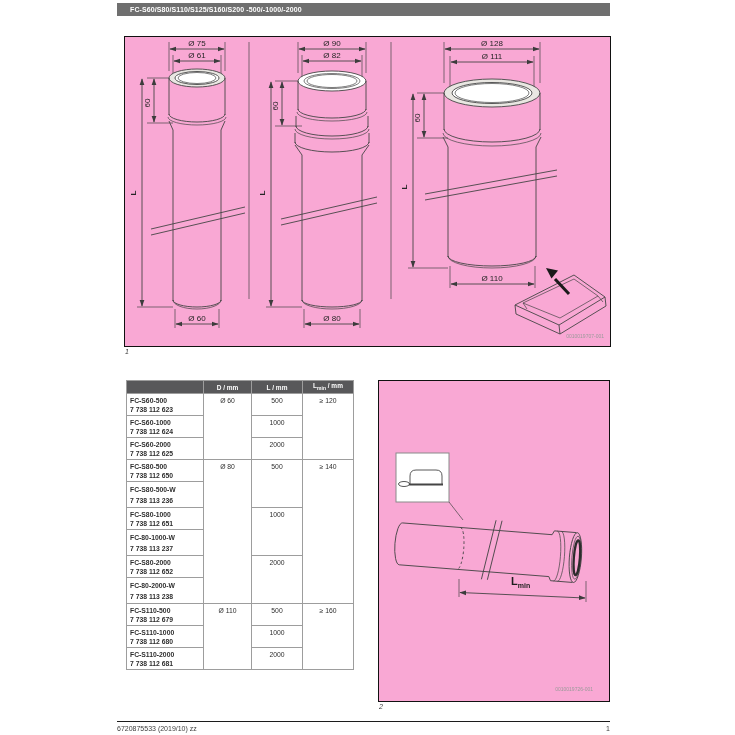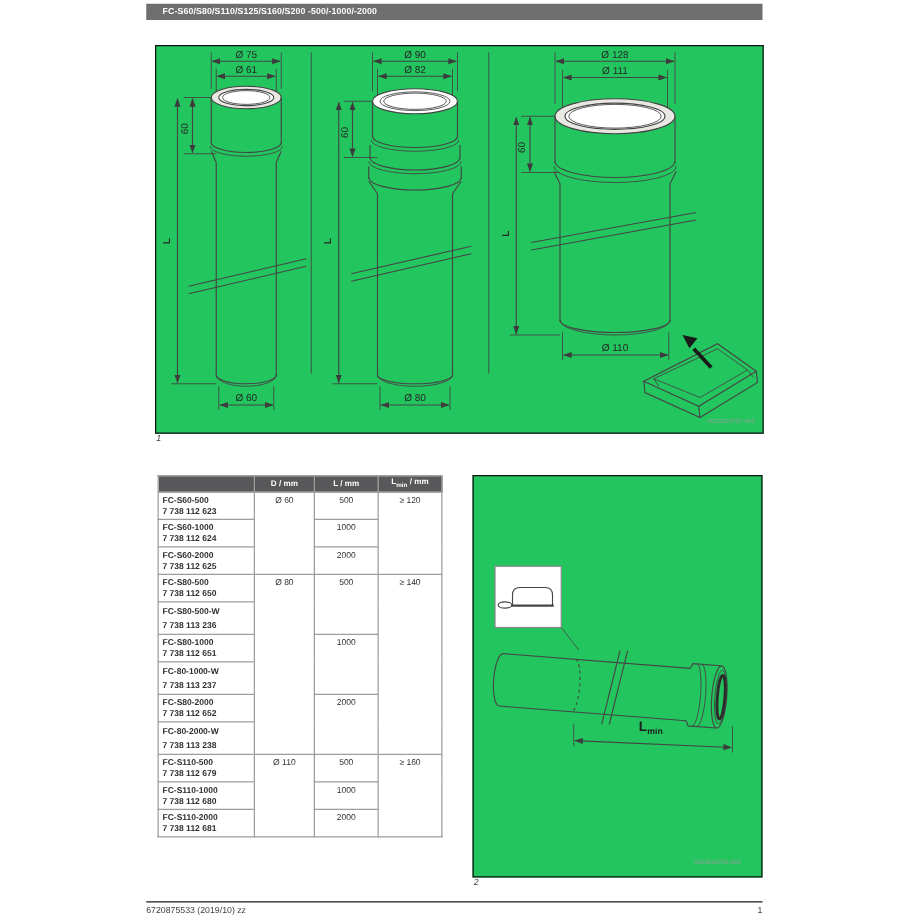--- a/index.html
+++ b/index.html
@@ -5,21 +5,21 @@
   html,body{margin:0;padding:0;}
   body{
     width:735px;height:735px;position:relative;background:#ffffff;
     font-family:"Liberation Sans", sans-serif;color:#2e2e2e;overflow:hidden;
   }
   .header-bar{
     position:absolute;left:117px;top:3px;width:493px;height:13px;
     background:#6f6f6f;color:#ffffff;font-size:7px;font-weight:bold;
     line-height:13px;padding-left:13px;box-sizing:border-box;letter-spacing:.1px;
   }
-  .figbox{position:absolute;background:#22c55e;border:1px solid #111;}
+  .figbox{position:absolute;background:#f9a8d4;border:1px solid #111;}
   .fig1{left:124px;top:36px;width:485px;height:309px;}
   .fig2{left:378px;top:380px;width:230px;height:320px;}
   .figcaption{position:absolute;font-size:7px;font-style:italic;color:#3c3c3c;}
   svg{display:block;}
   .dl{stroke:#454545;stroke-width:0.9;fill:none;}
   .thin{stroke:#454545;stroke-width:0.7;fill:none;}
   .dimtxt{font-size:8px;fill:#262626;}
   .codetxt{font-size:5px;fill:#9a9a9a;}
   .ring{fill:#e9e7e2;stroke:#454545;stroke-width:0.9;}
   .white{fill:#ffffff;stroke:#454545;stroke-width:0.9;}

